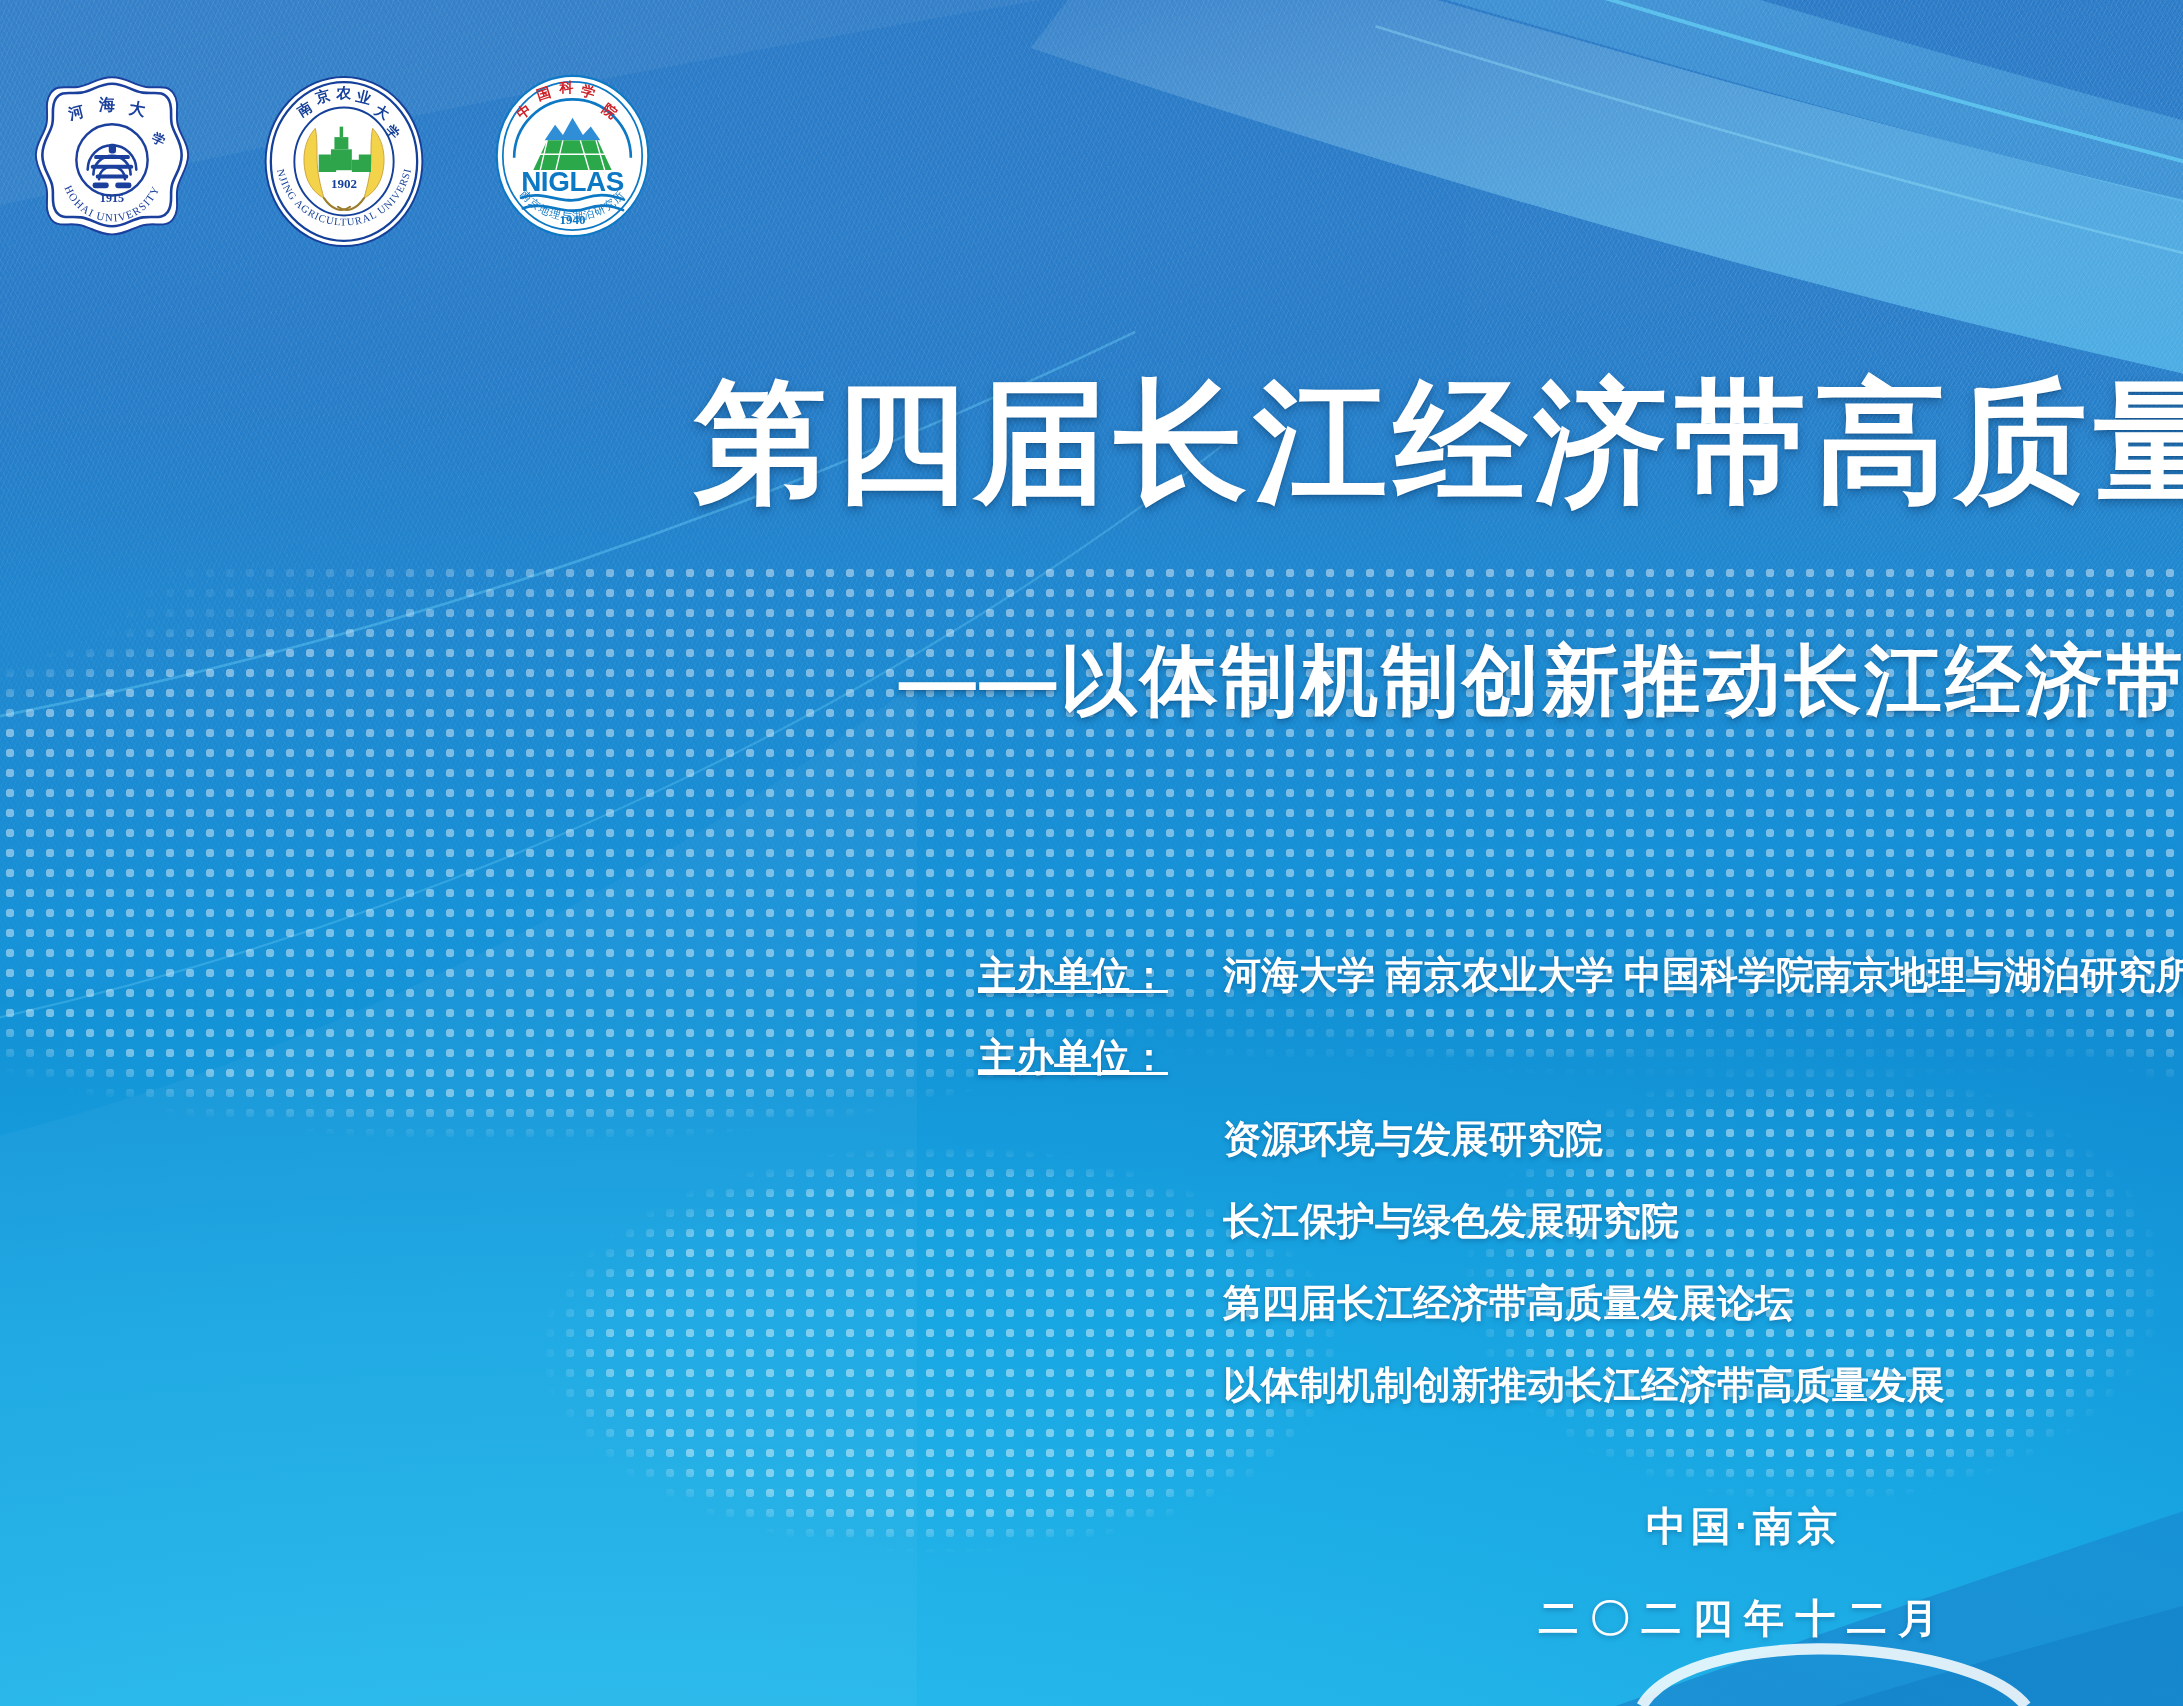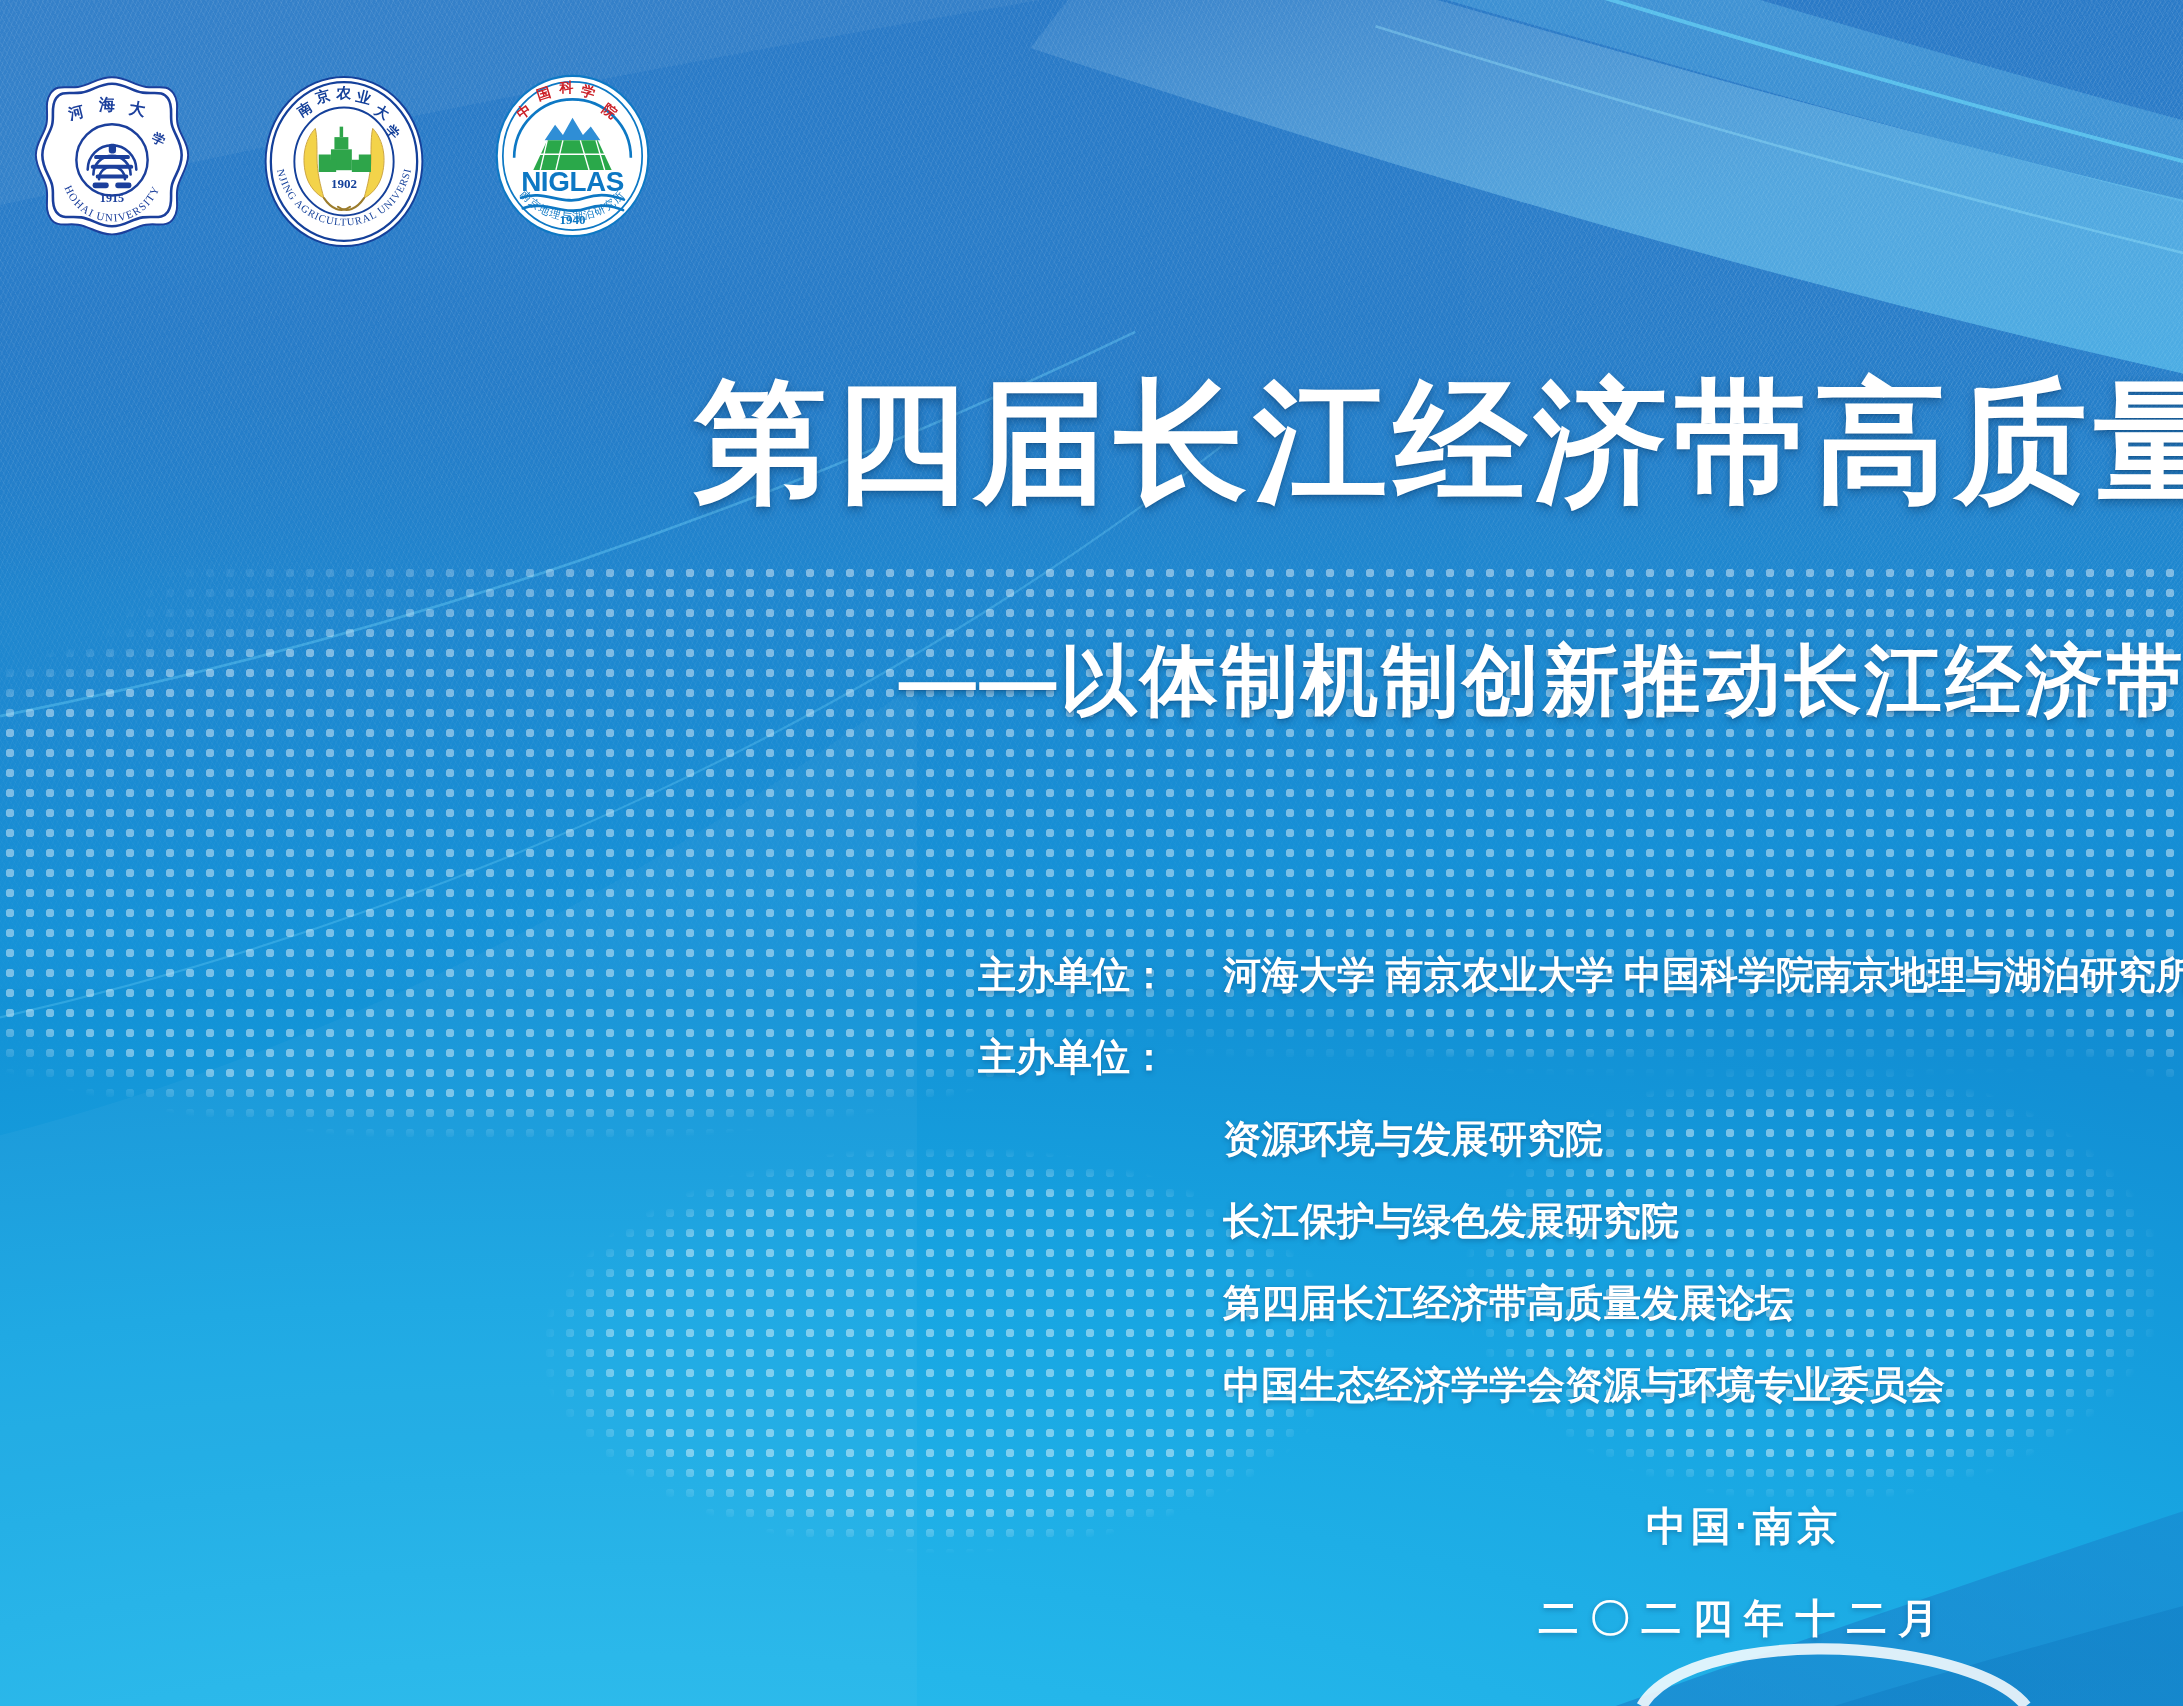--- a/index.html
+++ b/index.html
@@ -98,21 +98,21 @@
   }
 
   .orgs{
     position:absolute;left:978px;top:956px;
     color:#fff;font-size:38px;line-height:1;font-weight:700;
     text-shadow:0 2.2px 5.2px rgba(8,52,96,.34), 0 0.4px 0.9px rgba(8,52,96,.22);
     white-space:nowrap;
   }
   .org-row{display:flex;align-items:baseline;margin-bottom:44px;}
   .org-row:last-child{margin-bottom:0;}
-  .org-label{width:245px;flex:0 0 245px;}
+  .org-label{width:245px;flex:0 0 245px;text-decoration:underline;}
   .org-label.blank{visibility:hidden;}
   .org-val{}
 
   .footer{
     position:absolute;left:0;right:0;top:1506px;text-align:center;color:#fff;
     text-shadow:0 2.2px 5.7px rgba(8,52,96,.34);
   }
   .loc{font-size:40px;font-weight:700;letter-spacing:4.4px;line-height:1;}
   .date{font-size:40px;font-weight:700;letter-spacing:11.4px;line-height:1;margin-top:52px;}
 
@@ -301,21 +301,21 @@
     <div class="org-row">
       <span class="org-label blank">承办单位：</span>
       <span class="org-val">长江保护与绿色发展研究院</span>
     </div>
     <div class="org-row">
       <span class="org-label blank">承办单位：</span>
       <span class="org-val">第四届长江经济带高质量发展论坛</span>
     </div>
     <div class="org-row">
       <span class="org-label blank">承办单位：</span>
-      <span class="org-val">中国生态经济学学会资源与环境专业委员会</span>
+      <span class="org-val">以体制机制创新推动长江经济带高质量发展</span>
     </div>
   </div>
 
   <div class="footer">
     <div class="loc">中国·南京</div>
     <div class="date">二〇二四年十二月</div>
   </div>
 
   <div class="bottom-arc">
     <svg viewBox="0 0 7988 520" preserveAspectRatio="none" xmlns="http://www.w3.org/2000/svg">

